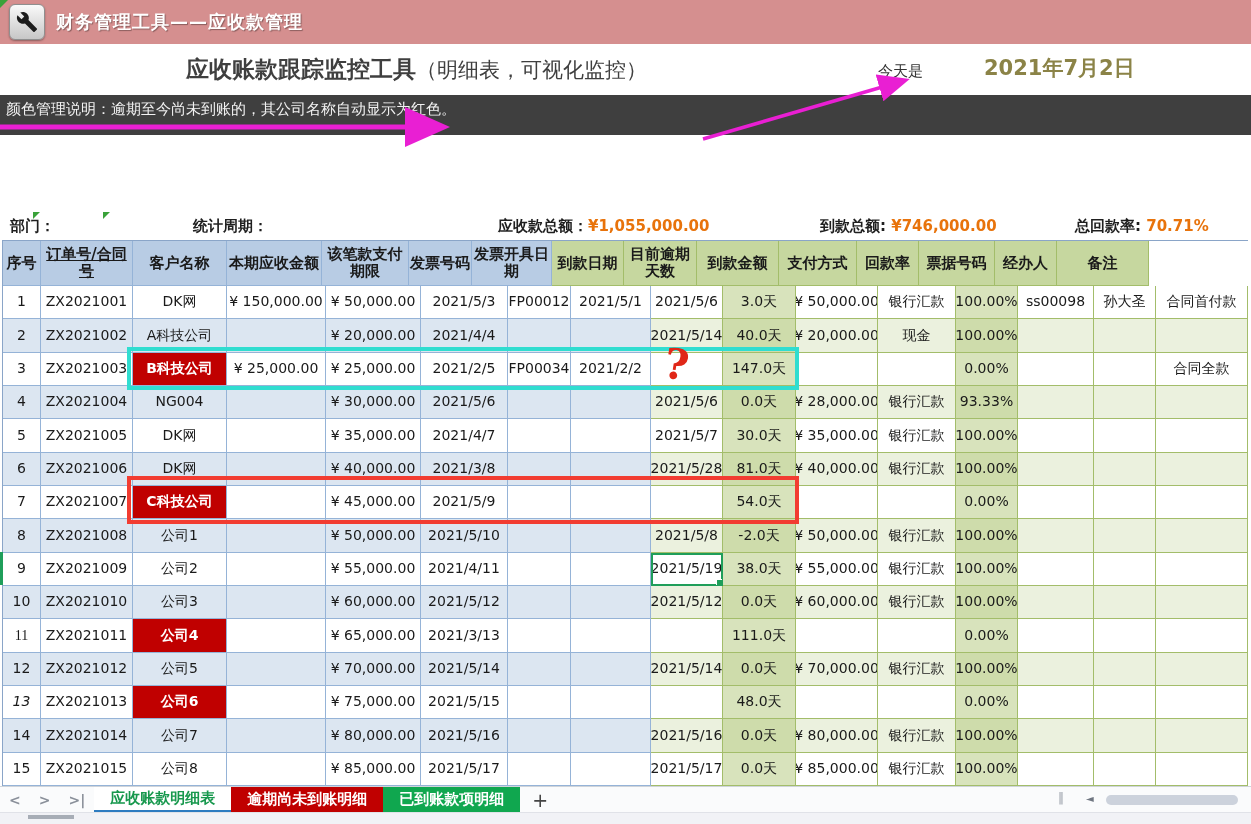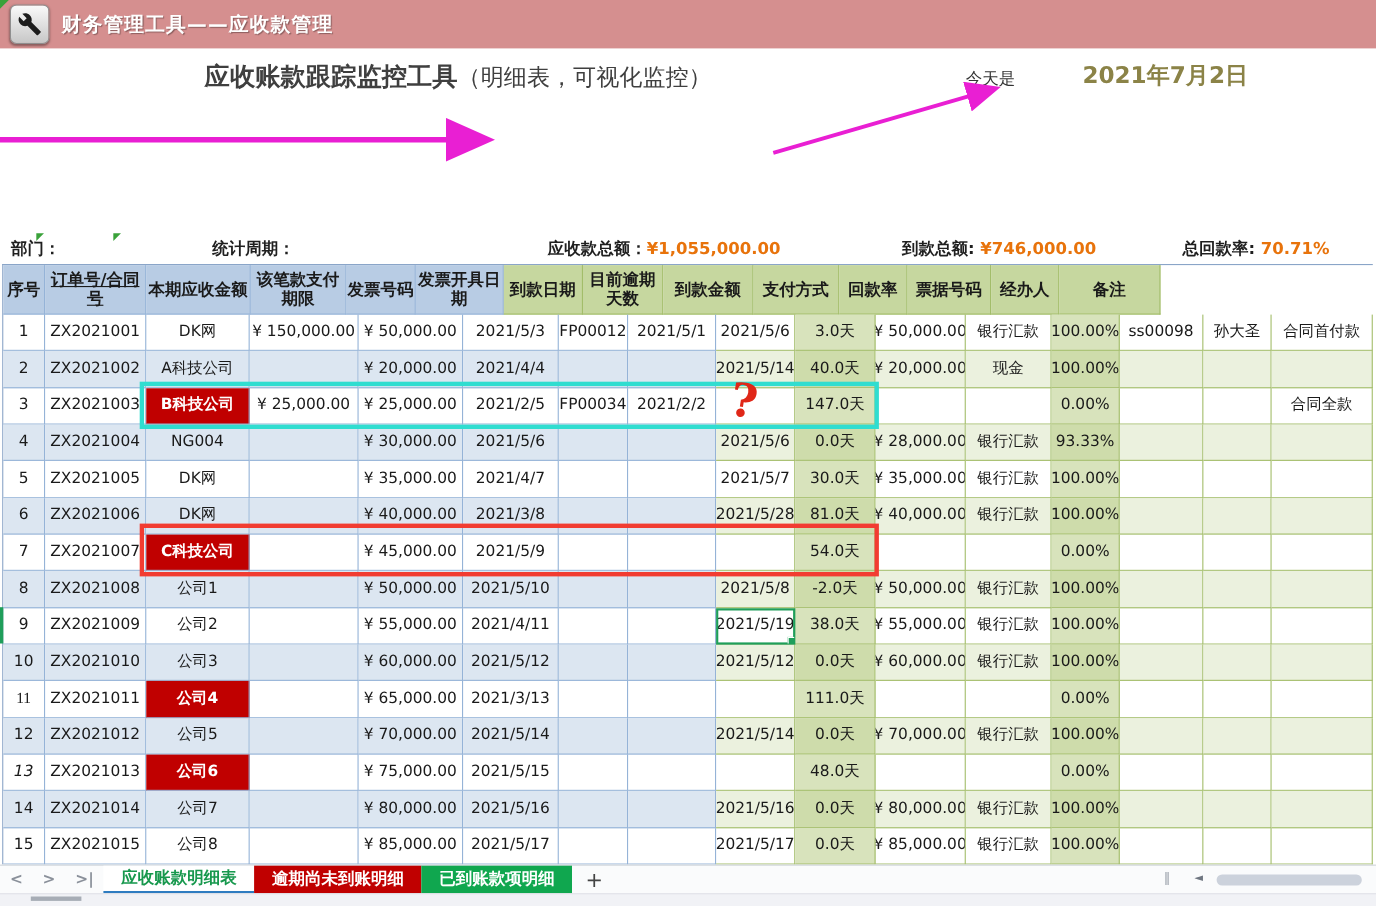--- a/index.html
+++ b/index.html
@@ -97,38 +97,42 @@
       </svg>
   </div>
   <div class="abs app-title">财务管理工具——应收款管理</div>
 
   <div class="abs main-title">
     <span class="big">应收账款跟踪监控工具</span><span class="sub">（明细表，可视化监控）</span>
   </div>
   <div class="abs today-label">今天是</div>
   <div class="abs today-date">2021年7月2日</div>
 
+  <div class="abs notebar">
+    <div class="abs notebar-text">颜色管理说明：逾期至今尚未到账的，其公司名称自动显示为红色。</div>
+  </div>
 
 
   <div class="abs stat" style="left:10px">部门：</div>
   <div class="abs stat" style="left:193px">统计周期：</div>
   <div class="abs stat" style="left:498px">
     <span>应收款总额：</span><span class="val">¥1,055,000.00</span>
   </div>
   <div class="abs stat" style="left:820px">
     <span>到款总额:</span> <span class="val">¥746,000.00</span>
   </div>
   <div class="abs stat" style="left:1075px">
     <span>总回款率:</span> <span class="val">70.71%</span>
   </div>
 
   <div id="table" class="abs">
       <div class="trow hdr">
         <div class="cell wrap sb hb" style="width: 38px;">序号</div>
         <div class="cell wrap sb hb" style="width: 92px; text-decoration: underline;">订单号/合同号</div>
+        <div class="cell wrap sb hb" style="width: 94px;">客户名称</div>
         <div class="cell wrap sb hb" style="width: 95px;">本期应收金额</div>
         <div class="cell wrap sb hb" style="width: 87px;">该笔款支付期限</div>
         <div class="cell wrap sb hb" style="width: 63px;">发票号码</div>
         <div class="cell wrap sb hb" style="width: 80px;">发票开具日期</div>
         <div class="cell wrap sg hg" style="width: 72px;">到款日期</div>
         <div class="cell wrap sg hg" style="width: 73px;">目前逾期天数</div>
         <div class="cell wrap sg hg" style="width: 82px;">到款金额</div>
         <div class="cell wrap sg hg" style="width: 78px;">支付方式</div>
         <div class="cell wrap sg hg" style="width: 62px;">回款率</div>
         <div class="cell wrap sg hg" style="width: 76px;">票据号码</div>

